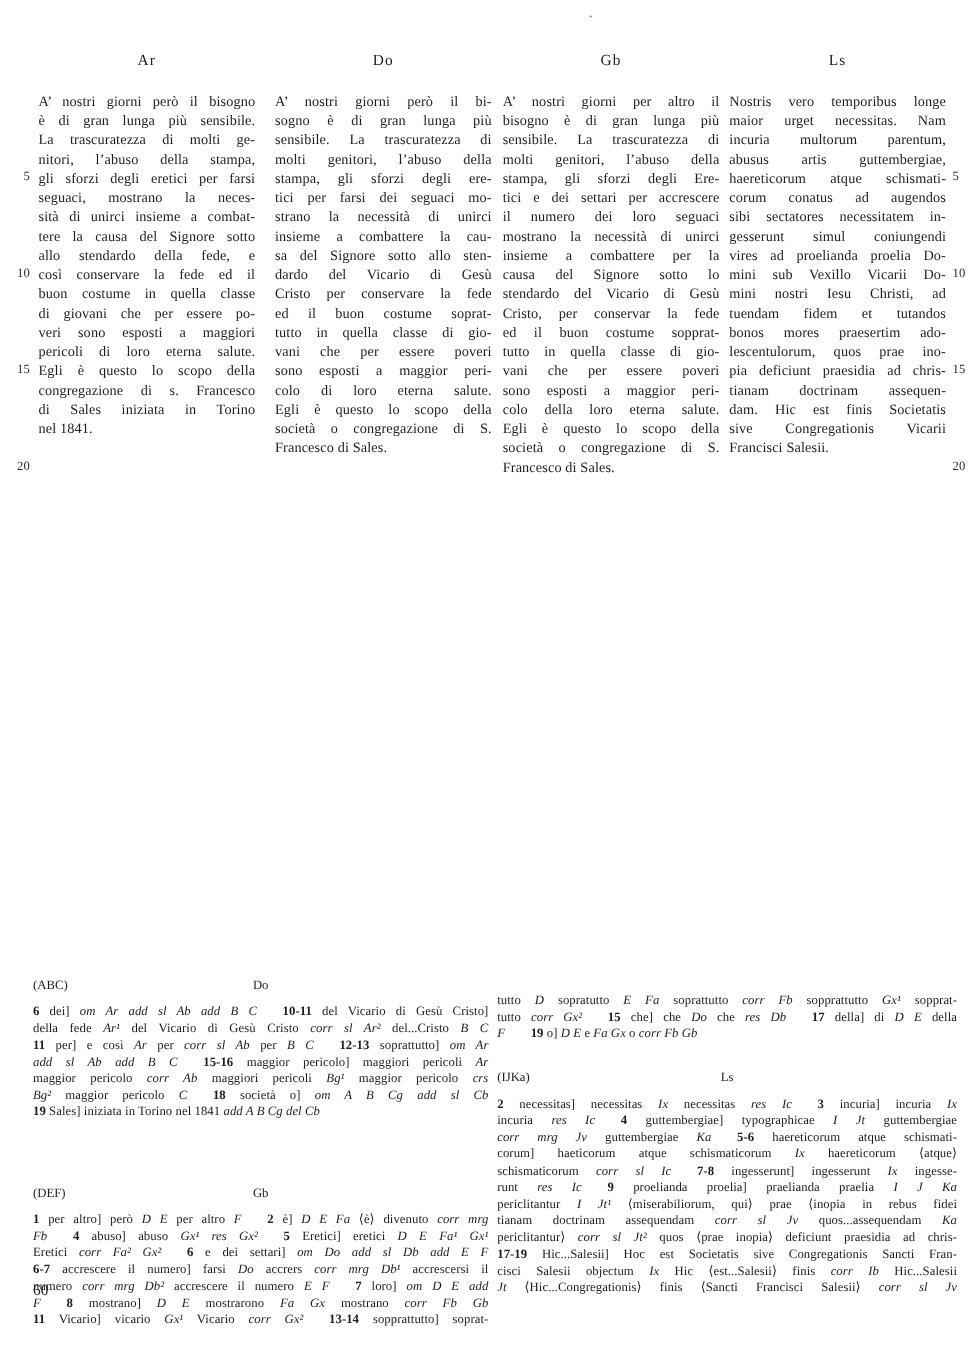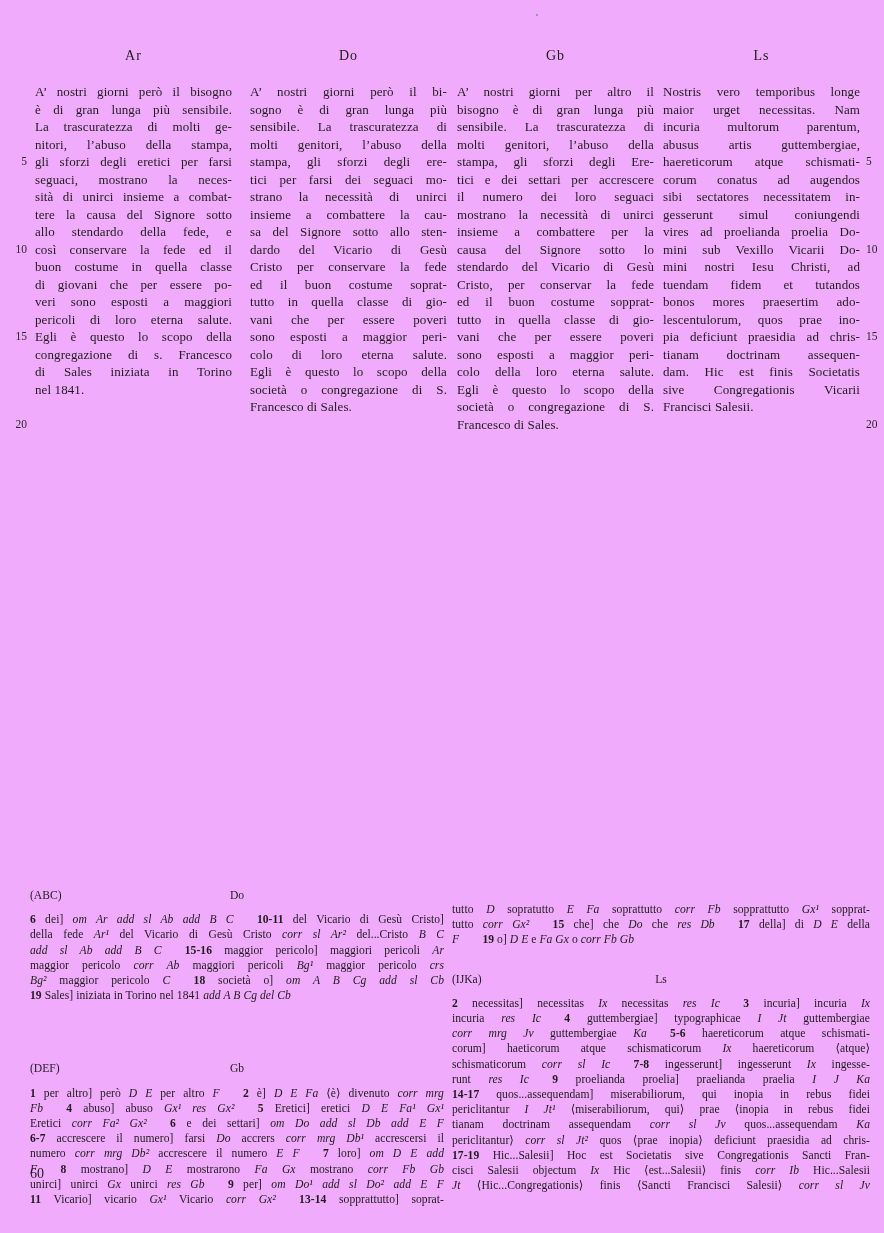--- a/index.html
+++ b/index.html
@@ -4,21 +4,21 @@
 <style>
   html,body{margin:0;padding:0;}
   body{
     width:884px;height:1233px;
     background:#e8e8e6;
     font-family:"Liberation Serif","DejaVu Serif",serif;
   }
   .page{
     position:relative;
     width:884px;height:1233px;
-    background:#f0abfc;
+    background:#ffffff;
     color:#1f1d1a;
     overflow:hidden;
     border-right:1px solid #dcdcd8;
     text-decoration:underline;
   }
   
   .col{position:absolute;top:48px;width:197px;}
   .col.pos0{left:35px;}
   .col.pos1{left:250px;}
   .col.pos2{left:457px;}
@@ -160,58 +160,57 @@
       </section>
     </div>
   <div id="apparatus-left" class="app-col">
       <div class="app-section">
         <div class="app-head">
           <span class="app-group">(ABC)</span>
           <span class="app-sig">Do</span>
         </div>
         <div class="app-line"><b>6</b> dei] <i>om Ar add sl Ab add B C</i>  <b>10-11</b> del Vicario di Gesù Cristo]</div>
         <div class="app-line">della fede <i>Ar¹</i> del Vicario di Gesù Cristo <i>corr sl Ar²</i> del...Cristo <i>B C</i></div>
+        <div class="app-line"><b>11</b> per] e così <i>Ar</i> per <i>corr sl Ab</i> per <i>B C</i>  <b>12-13</b> soprattutto] <i>om Ar</i></div>
         <div class="app-line"><i>add sl Ab add B C</i>  <b>15-16</b> maggior pericolo] maggiori pericoli <i>Ar</i></div>
         <div class="app-line">maggior pericolo <i>corr Ab</i> maggiori pericoli <i>Bg¹</i> maggior pericolo <i>crs</i></div>
         <div class="app-line"><i>Bg²</i> maggior pericolo <i>C</i>  <b>18</b> società o] <i>om A B Cg add sl Cb</i></div>
         <div class="app-line last"><b>19</b> Sales] iniziata in Torino nel 1841 <i>add A B Cg del Cb</i></div>
       </div>
       <div class="app-section">
         <div class="app-head">
           <span class="app-group">(DEF)</span>
           <span class="app-sig">Gb</span>
         </div>
         <div class="app-line"><b>1</b> per altro] però <i>D E</i> per altro <i>F</i>  <b>2</b> è] <i>D E Fa</i> ⟨è⟩ divenuto <i>corr mrg</i></div>
         <div class="app-line"><i>Fb</i>  <b>4</b> abuso] abuso <i>Gx¹ res Gx²</i>  <b>5</b> Eretici] eretici <i>D E Fa¹ Gx¹</i></div>
         <div class="app-line">Eretici <i>corr Fa² Gx²</i>  <b>6</b> e dei settari] <i>om Do add sl Db add E F</i></div>
         <div class="app-line"><b>6-7</b> accrescere il numero] farsi <i>Do</i> accrers <i>corr mrg Db¹</i> accrescersi il</div>
         <div class="app-line">numero <i>corr mrg Db²</i> accrescere il numero <i>E F</i>  <b>7</b> loro] <i>om D E add</i></div>
         <div class="app-line"><i>F</i>  <b>8</b> mostrano] <i>D E</i> mostrarono <i>Fa Gx</i> mostrano <i>corr Fb Gb</i></div>
-        <div class="app-line">unirci] unirci <i>Gx</i> unirci <i>res Gb</i>  <b>9</b> per] <i>om Do¹ add sl Do² add E F</i></div>
         <div class="app-line"><b>11</b> Vicario] vicario <i>Gx¹</i> Vicario <i>corr Gx²</i>  <b>13-14</b> sopprattutto] soprat-</div>
       </div>
     </div>
   <div id="apparatus-right" class="app-col">
       <div class="app-section">
         <div class="app-line">tutto <i>D</i> sopratutto <i>E Fa</i> soprattutto <i>corr Fb</i> sopprattutto <i>Gx¹</i> sopprat-</div>
         <div class="app-line">tutto <i>corr Gx²</i>  <b>15</b> che] che <i>Do</i> che <i>res Db</i>  <b>17</b> della] di <i>D E</i> della</div>
         <div class="app-line last"><i>F</i>  <b>19</b> o] <i>D E</i> e <i>Fa Gx</i> o <i>corr Fb Gb</i></div>
       </div>
       <div class="app-section">
         <div class="app-head">
           <span class="app-group">(IJKa)</span>
           <span class="app-sig">Ls</span>
         </div>
         <div class="app-line"><b>2</b> necessitas] necessitas <i>Ix</i> necessitas <i>res Ic</i>  <b>3</b> incuria] incuria <i>Ix</i></div>
         <div class="app-line">incuria <i>res Ic</i>  <b>4</b> guttembergiae] typographicae <i>I Jt</i> guttembergiae</div>
         <div class="app-line"><i>corr mrg Jv</i> guttembergiae <i>Ka</i>  <b>5-6</b> haereticorum atque schismati-</div>
         <div class="app-line">corum] haeticorum atque schismaticorum <i>Ix</i> haereticorum ⟨atque⟩</div>
         <div class="app-line">schismaticorum <i>corr sl Ic</i>  <b>7-8</b> ingesserunt] ingesserunt <i>Ix</i> ingesse-</div>
         <div class="app-line">runt <i>res Ic</i>  <b>9</b> proelianda proelia] praelianda praelia <i>I J Ka</i></div>
-        <div class="app-line"><b>14-17</b> quos...assequendam] miserabiliorum, qui inopia in rebus fidei</div>
         <div class="app-line">periclitantur <i>I Jt¹</i> ⟨miserabiliorum, qui⟩ prae ⟨inopia in rebus fidei</div>
         <div class="app-line">tianam doctrinam assequendam <i>corr sl Jv</i> quos...assequendam <i>Ka</i></div>
         <div class="app-line">periclitantur⟩ <i>corr sl Jt²</i> quos ⟨prae inopia⟩ deficiunt praesidia ad chris-</div>
         <div class="app-line"><b>17-19</b> Hic...Salesii] Hoc est Societatis sive Congregationis Sancti Fran-</div>
         <div class="app-line">cisci Salesii objectum <i>Ix</i> Hic ⟨est...Salesii⟩ finis <i>corr Ib</i> Hic...Salesii</div>
         <div class="app-line"><i>Jt</i> ⟨Hic...Congregationis⟩ finis ⟨Sancti Francisci Salesii⟩ <i>corr sl Jv</i></div>
       </div>
     </div>
   <div class="page-number">60</div>
 </div>

